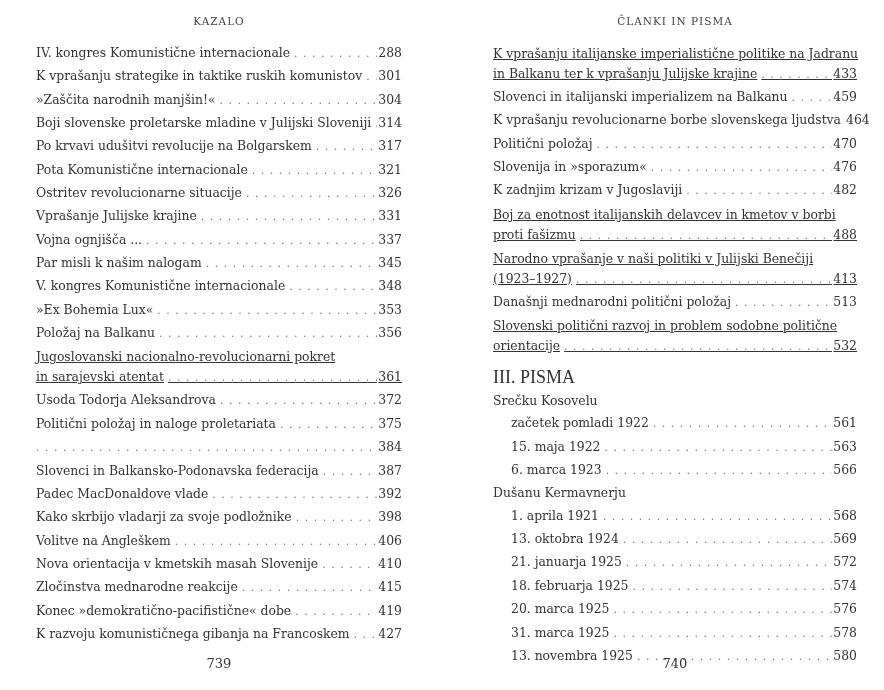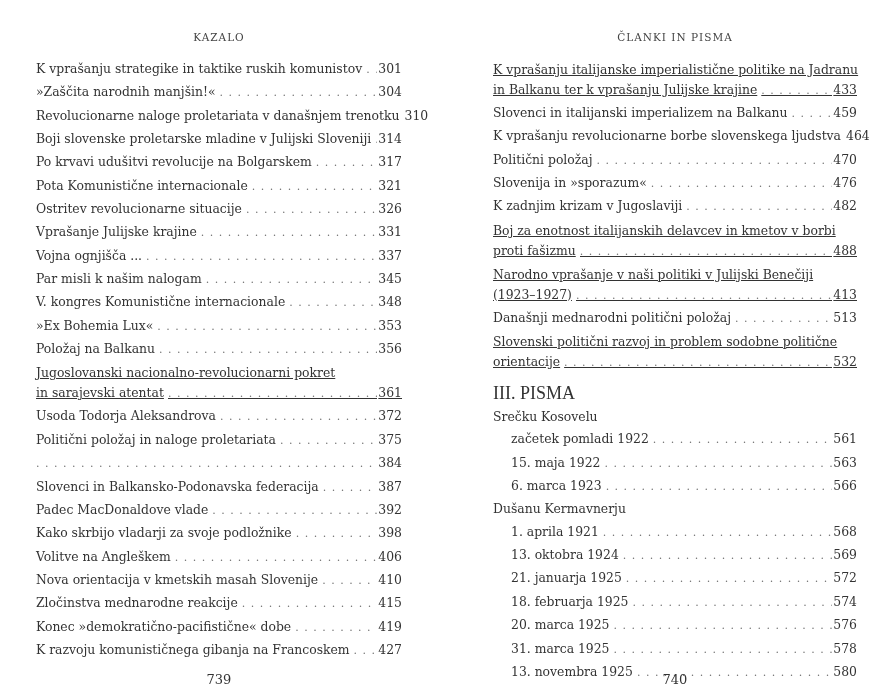--- a/index.html
+++ b/index.html
@@ -1,18 +1,18 @@
 <!DOCTYPE html>
 <html><head>
 <meta charset="utf-8">
 <style>
   html, body { margin: 0; padding: 0; background: #ffffff; }
   body { width: 884px; height: 690px; position: relative; overflow: hidden;
          font-family: "DejaVu Serif", "Liberation Serif", serif; color: #333333; }
-  .page { position: absolute; top: 16px; height: 610px; }
+  .page { position: absolute; top: 0; height: 610px; }
   .page.left { left: 36px; width: 366px; }
   .page.right { left: 493px; width: 364px; }
   .running-head { position: absolute; top: 15px; left: 0; right: 0; text-align: center;
                   font-size: 10.5px; letter-spacing: 1px; color: #444; }
   .toc { position: absolute; top: 42px; left: 0; right: 0; }
   .entry { font-size: 12.4px; line-height: 22.35px; position: relative; }
   .entry .line1 { display: block; white-space: nowrap; }
   .entry .lastline { display: flex; align-items: baseline; white-space: nowrap; }
   .entry .title { flex: 0 0 auto; padding-right: 4px; }
   .entry .leader { flex: 1 1 auto; overflow: hidden; color: #777; letter-spacing: 3.2px; font-size: 11px; }
@@ -25,37 +25,37 @@
   .entry.twoline { line-height: 20px; padding-top: 2px; padding-bottom: 1px; text-decoration: underline; }
 </style>
 </head>
 <body>
 
 <div class="page left">
   <div class="running-head">KAZALO</div>
   <div class="toc" id="toc-left">
       <div class="entry">
         <div class="lastline">
+          <span class="title">IV. kongres Komunistične internacionale</span>
+          <span class="leader"></span>
+          <span class="pnum">288</span>
+        </div>
+      </div>
+      <div class="entry">
+        <div class="lastline">
           <span class="title">K vprašanju strategike in taktike ruskih komunistov</span>
           <span class="leader"></span>
           <span class="pnum">301</span>
         </div>
       </div>
       <div class="entry">
         <div class="lastline">
           <span class="title">»Zaščita narodnih manjšin!«</span>
           <span class="leader"></span>
           <span class="pnum">304</span>
-        </div>
-      </div>
-      <div class="entry">
-        <div class="lastline">
-          <span class="title">Revolucionarne naloge proletariata v današnjem trenotku</span>
-          <span class="leader"></span>
-          <span class="pnum">310</span>
         </div>
       </div>
       <div class="entry">
         <div class="lastline">
           <span class="title">Boji slovenske proletarske mladine v Julijski Sloveniji</span>
           <span class="leader"></span>
           <span class="pnum">314</span>
         </div>
       </div>
       <div class="entry">

